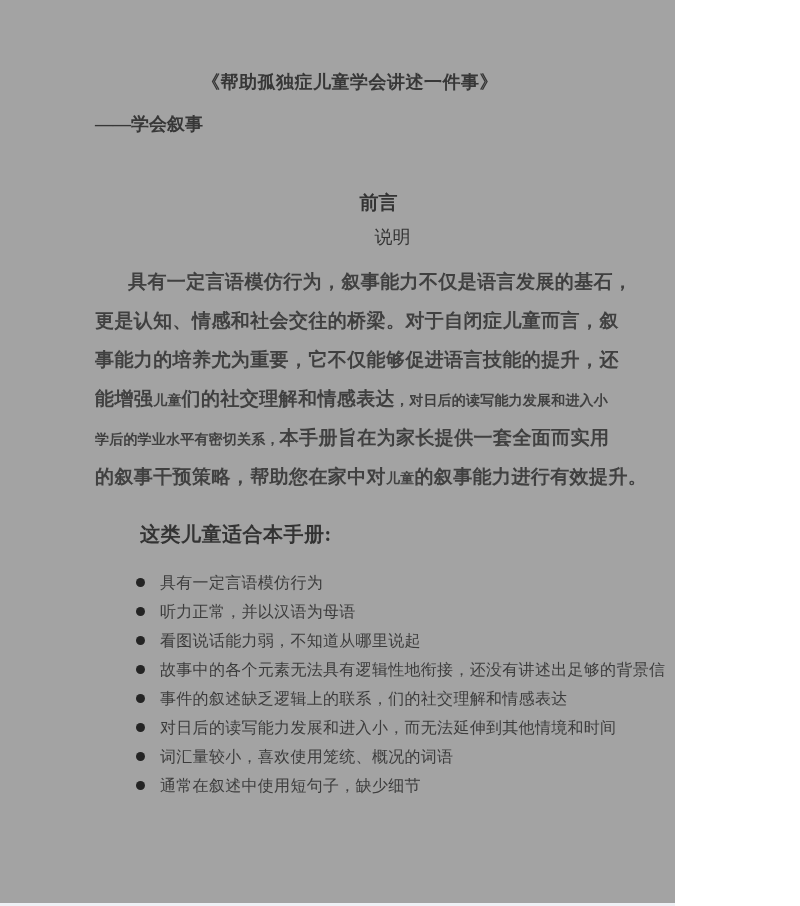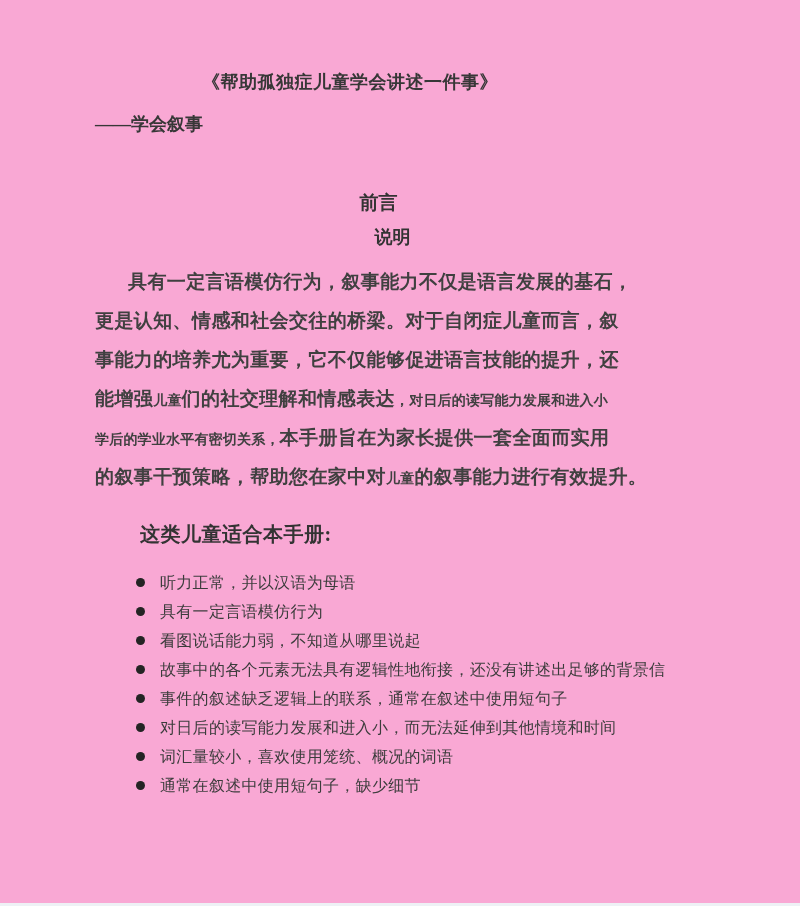--- a/index.html
+++ b/index.html
@@ -1,20 +1,20 @@
 <!DOCTYPE html>
 <html><head>
 <meta charset="utf-8">
 <style>
   html, body { margin: 0; padding: 0; background: #ffffff; }
   .page {
     position: relative;
-    width: 800px;
+    width: 675px;
     height: 906px;
-    background: #f9a8d4;
+    background: #a3a3a3;
     font-family: "Liberation Serif", "DejaVu Serif", serif;
     color: #3e3e3e;
     overflow: hidden;
   }
   .doc-title {
     position: absolute;
     top: 70px; left: 95px; width: 510px;
     margin: 0;
     text-align: center;
     font-size: 18px;
@@ -37,21 +37,21 @@
     font-size: 19px;
     font-weight: 700;
     color: #333333;
   }
   .h-note {
     position: absolute;
     top: 225px; left: 95px; width: 595px;
     margin: 0;
     text-align: center;
     font-size: 18px;
-    font-weight: 700;
+    font-weight: 400;
     color: #333333;
   }
   .paragraph {
     position: absolute;
     top: 262px; left: 95px; width: 620px;
   }
   .para-line {
     height: 39px;
     line-height: 39px;
     white-space: nowrap;
@@ -121,45 +121,45 @@
       <div class="para-line"><span class="seg-small">学后的学业水平有密切关系，</span><span class="seg-large">本手册旨在为家长提供一套全面而实用</span></div>
       <div class="para-line"><span class="seg-large">的叙事干预策略，帮助您在家中对</span><span class="seg-small">儿童</span><span class="seg-large">的叙事能力进行有效提升。</span></div>
     </div>
 
   <div class="list-heading">这类儿童适合本手册:</div>
 
   <ul class="bullets" id="bullets">
       <li class="bullet-item">
         <span class="dot"></span>
         <div class="bullet-text">
-          <div class="bullet-line">听力正常，并以汉语为母语</div>
+          <div class="bullet-line">具有一定言语模仿行为</div>
         </div>
       </li>
       <li class="bullet-item">
         <span class="dot"></span>
         <div class="bullet-text">
-          <div class="bullet-line">具有一定言语模仿行为</div>
+          <div class="bullet-line">听力正常，并以汉语为母语</div>
         </div>
       </li>
       <li class="bullet-item">
         <span class="dot"></span>
         <div class="bullet-text">
           <div class="bullet-line">看图说话能力弱，不知道从哪里说起</div>
         </div>
       </li>
       <li class="bullet-item">
         <span class="dot"></span>
         <div class="bullet-text">
           <div class="bullet-line">故事中的各个元素无法具有逻辑性地衔接，还没有讲述出足够的背景信</div>
         </div>
       </li>
       <li class="bullet-item">
         <span class="dot"></span>
         <div class="bullet-text">
-          <div class="bullet-line">事件的叙述缺乏逻辑上的联系，通常在叙述中使用短句子</div>
+          <div class="bullet-line">事件的叙述缺乏逻辑上的联系，们的社交理解和情感表达</div>
         </div>
       </li>
       <li class="bullet-item">
         <span class="dot"></span>
         <div class="bullet-text">
           <div class="bullet-line">对日后的读写能力发展和进入小，而无法延伸到其他情境和时间</div>
         </div>
       </li>
       <li class="bullet-item">
         <span class="dot"></span>

